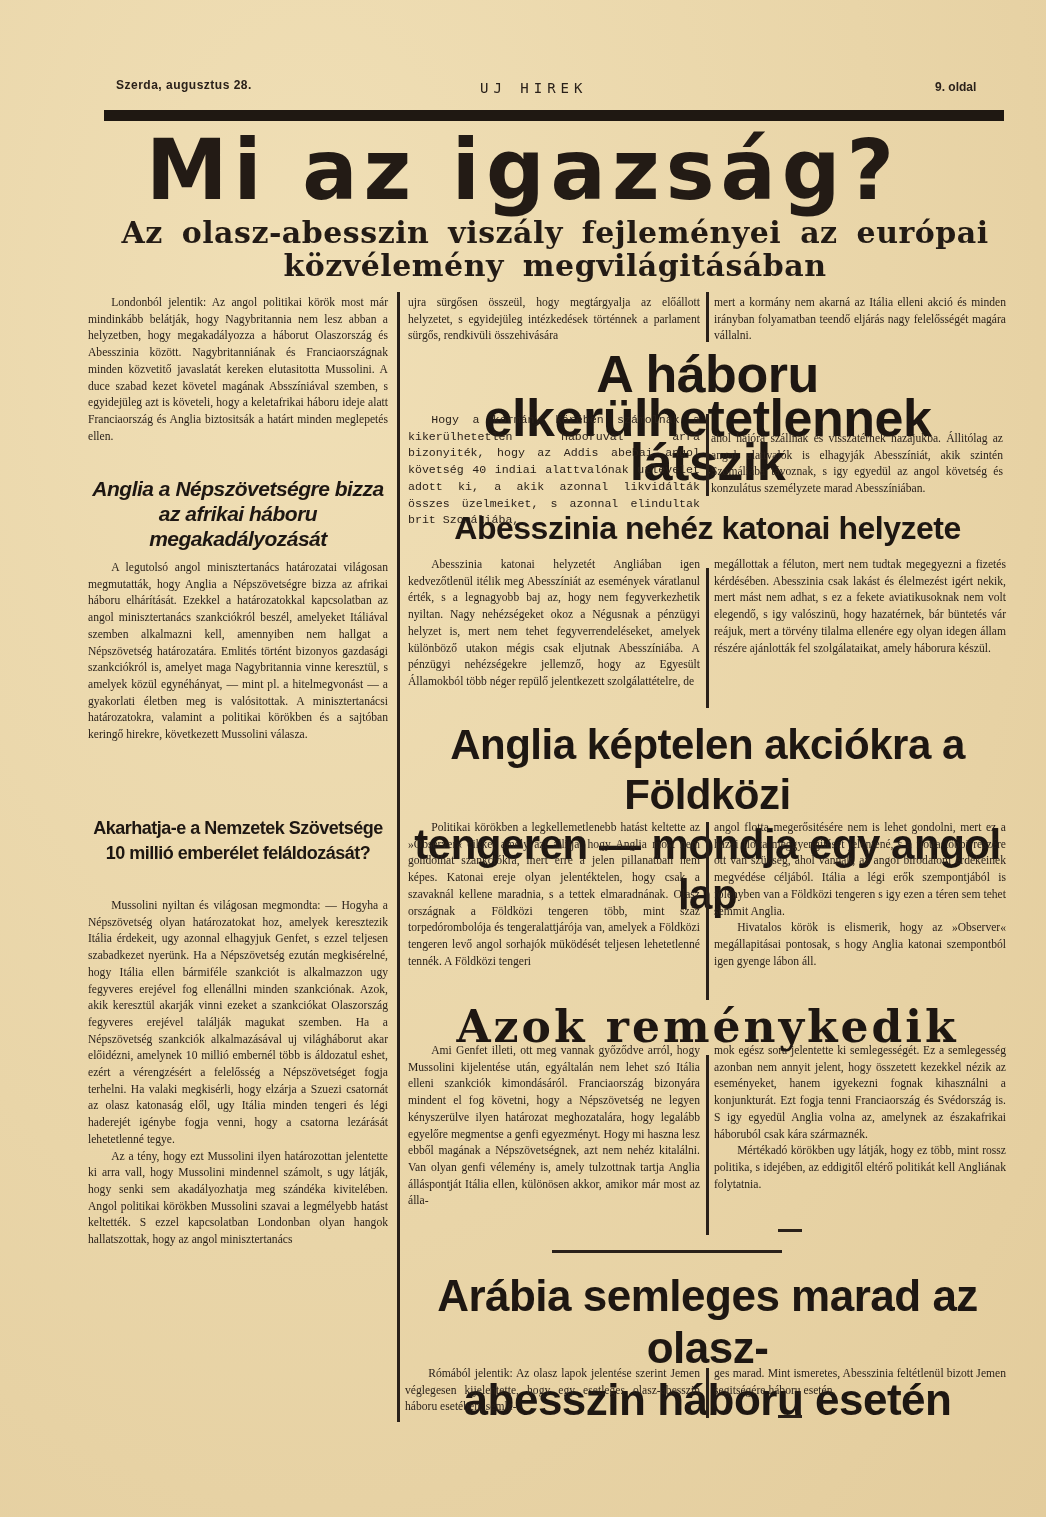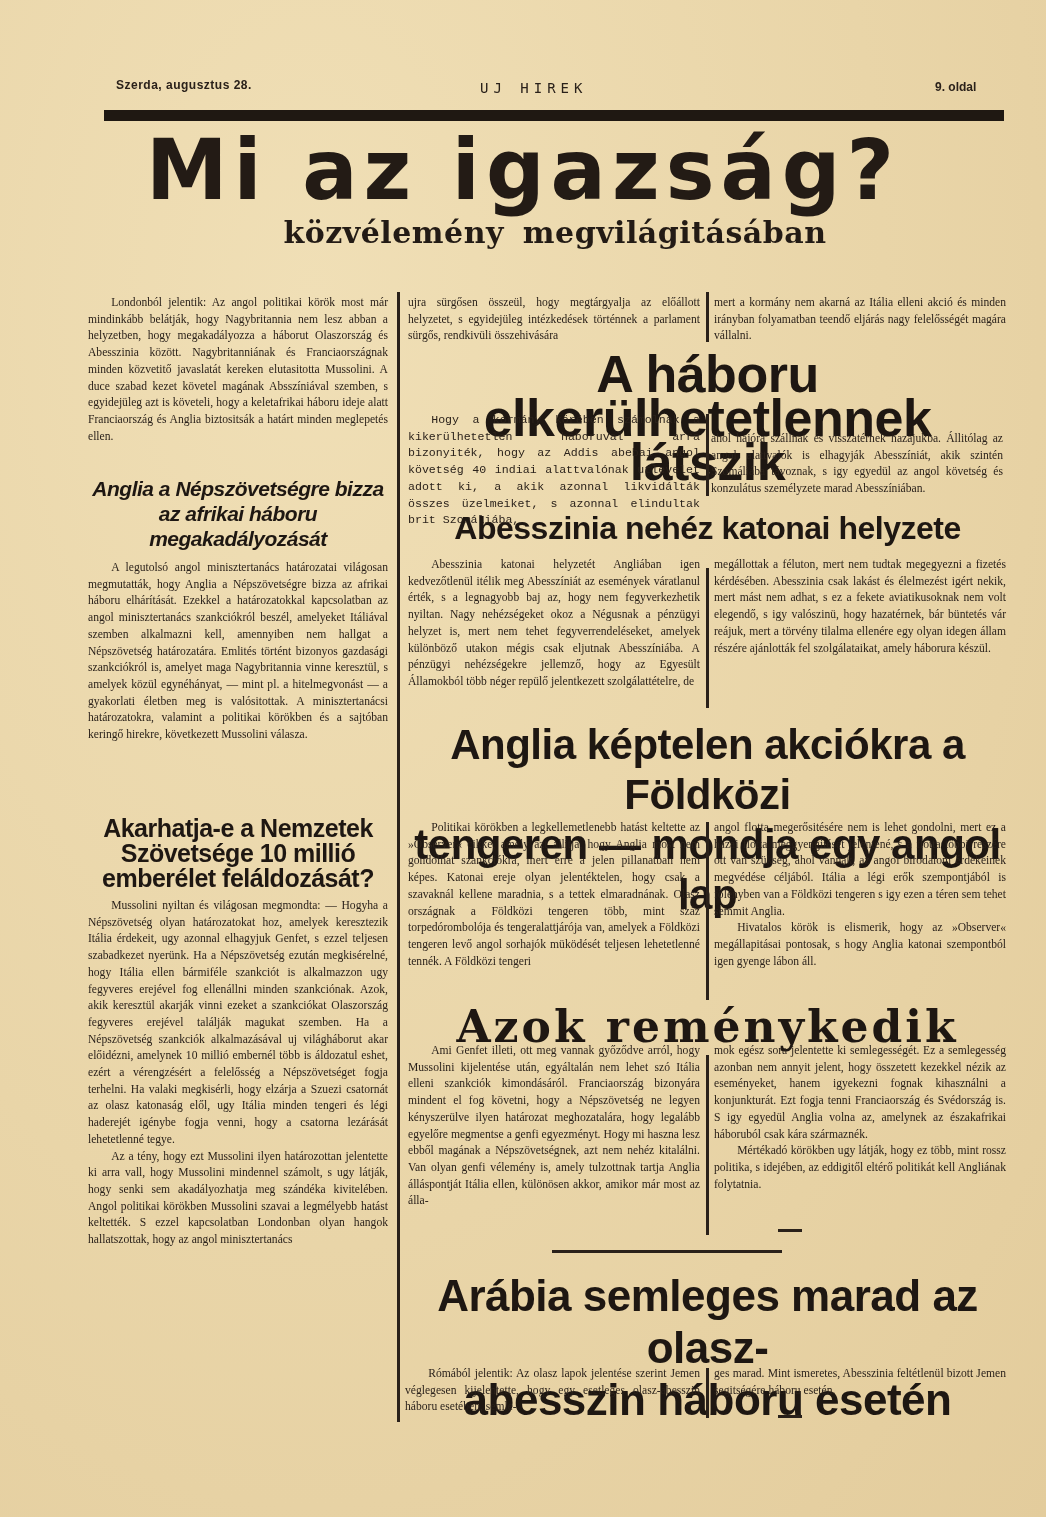--- a/index.html
+++ b/index.html
@@ -40,34 +40,35 @@
 </head>
 <body>
 
 <div class="abs masthead-left">Szerda, augusztus 28.</div>
 <div class="abs masthead-center">UJ HIREK</div>
 <div class="abs masthead-right">9. oldal</div>
 <div class="abs top-rule"></div>
 
 <div class="abs main-title">Mi az igazság?</div>
 <div class="abs subtitle">
+  <div>Az olasz-abesszin viszály fejleményei az európai</div>
   <div>közvélemény megvilágitásában</div>
 </div>
 
 <div class="abs col" style="left:88px; top:295px; width:300px;">
   <p>Londonból jelentik: Az angol politikai körök most már mindinkább belátják, hogy Nagybritannia nem lesz abban a helyzetben, hogy megakadályozza a háborut Olaszország és Abesszinia között. Nagybritanniának és Franciaországnak minden közvetitő javaslatát kereken elutasitotta Mussolini. A duce szabad kezet követel magának Absszíniával szemben, s egyidejüleg azt is követeli, hogy a keletafrikai háboru ideje alatt Franciaország és Anglia biztositsák a határt minden meglepetés ellen.</p>
 </div>
 
 <div class="abs h-cond" style="left:88px; top:476px; width:300px; font-size:21px; line-height:25px;font-style:italic;">Anglia a Népszövetségre bizza az afrikai háboru megakadályozását</div>
 
 <div class="abs col" style="left:88px; top:560px; width:300px;">
   <p>A legutolsó angol minisztertanács határozatai világosan megmutatták, hogy Anglia a Népszövetségre bizza az afrikai háboru elhárítását. Ezekkel a határozatokkal kapcsolatban az angol minisztertanács szankciókról beszél, amelyeket Itáliával szemben alkalmazni kell, amennyiben nem hallgat a Népszövetség határozatára. Emlités történt bizonyos gazdasági szankciókról is, amelyet maga Nagybritannia vinne keresztül, s amelyek közül egynéhányat, — mint pl. a hitelmegvonást — a gyakorlati életben meg is valósitottak. A minisztertanácsi határozatokra, valamint a politikai körökben és a sajtóban keringő hirekre, következett Mussolini válasza.</p>
 </div>
 
-<div class="abs h-cond" style="left:88px; top:816px; width:300px; font-size:25px; line-height:25px;">Akarhatja-e a Nemzetek Szövetsége 10 millió emberélet feláldozását?</div>
+<div class="abs h-cond" style="left:88px; top:816px; width:300px; font-size:18px; line-height:25px;">Akarhatja-e a Nemzetek Szövetsége 10 millió emberélet feláldozását?</div>
 
 <div class="abs col" style="left:88px; top:898px; width:300px;">
   <p>Mussolini nyiltan és világosan megmondta: — Hogyha a Népszövetség olyan határozatokat hoz, amelyek keresztezik Itália érdekeit, ugy azonnal elhagyjuk Genfet, s ezzel teljesen szabadkezet nyerünk. Ha a Népszövetség ezután megkisérelné, hogy Itália ellen bármiféle szankciót is alkalmazzon ugy fegyveres erejével fog ellenállni minden szankciónak. Azok, akik keresztül akarják vinni ezeket a szankciókat Olaszország fegyveres erejével találják magukat szemben. Ha a Népszövetség szankciók alkalmazásával uj világháborut akar előidézni, amelynek 10 millió embernél több is áldozatul eshet, ezért a vérengzésért a felelősség a Népszövetséget fogja terhelni. Ha valaki megkisérli, hogy elzárja a Szuezi csatornát az olasz katonaság elől, ugy Itália minden tengeri és légi haderejét igénybe fogja venni, hogy a csatorna lezárását lehetetlenné tegye.</p>
   <p>Az a tény, hogy ezt Mussolini ilyen határozottan jelentette ki arra vall, hogy Mussolini mindennel számolt, s ugy látják, hogy senki sem akadályozhatja meg szándéka kivitelében. Angol politikai körökben Mussolini szavai a legmélyebb hatást keltették. S ezzel kapcsolatban Londonban olyan hangok hallatszottak, hogy az angol minisztertanács</p>
 </div>
 
 <div class="abs vrule" style="left:397px; top:292px; height:1130px;"></div>
 
 <div class="abs col" style="left:408px; top:295px; width:292px;">
   <p class="noindent">ujra sürgősen összeül, hogy megtárgyalja az előállott helyzetet, s egyidejüleg intézkedések történnek a parlament sürgős, rendkivüli összehivására</p>

